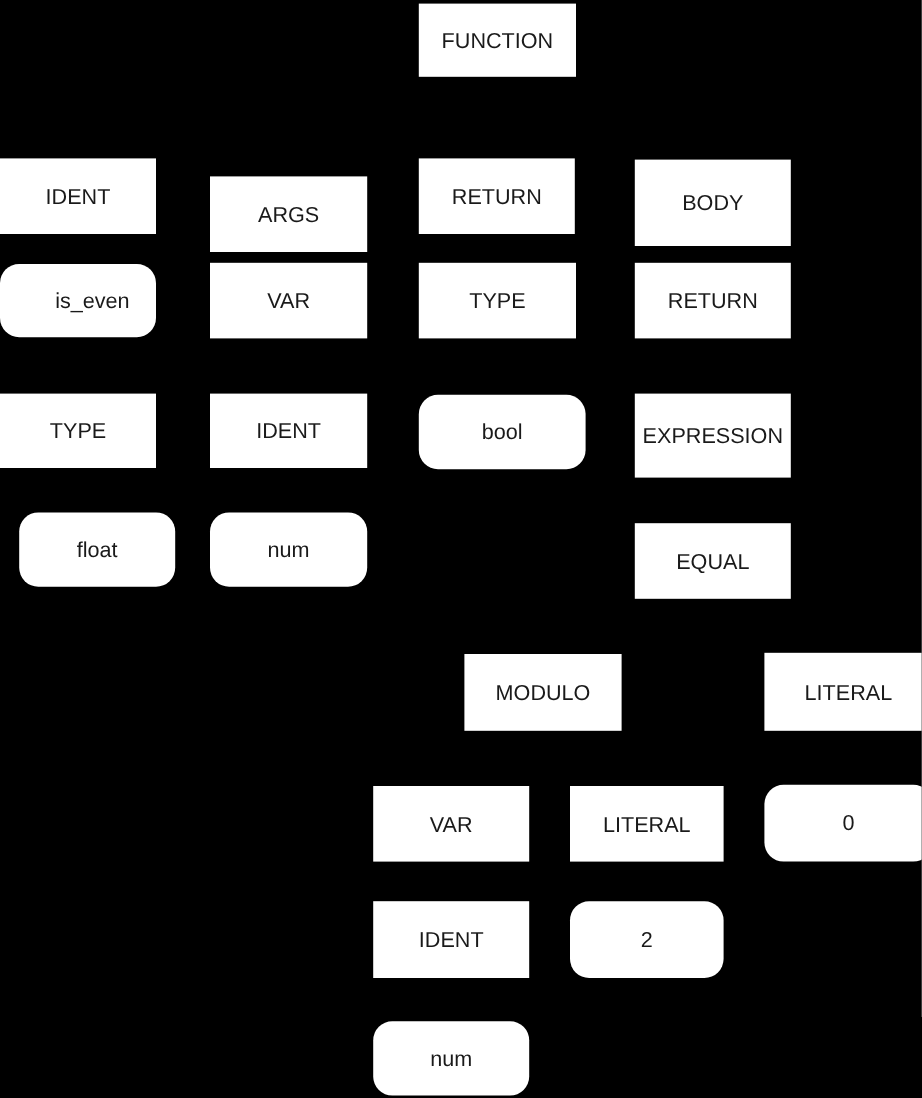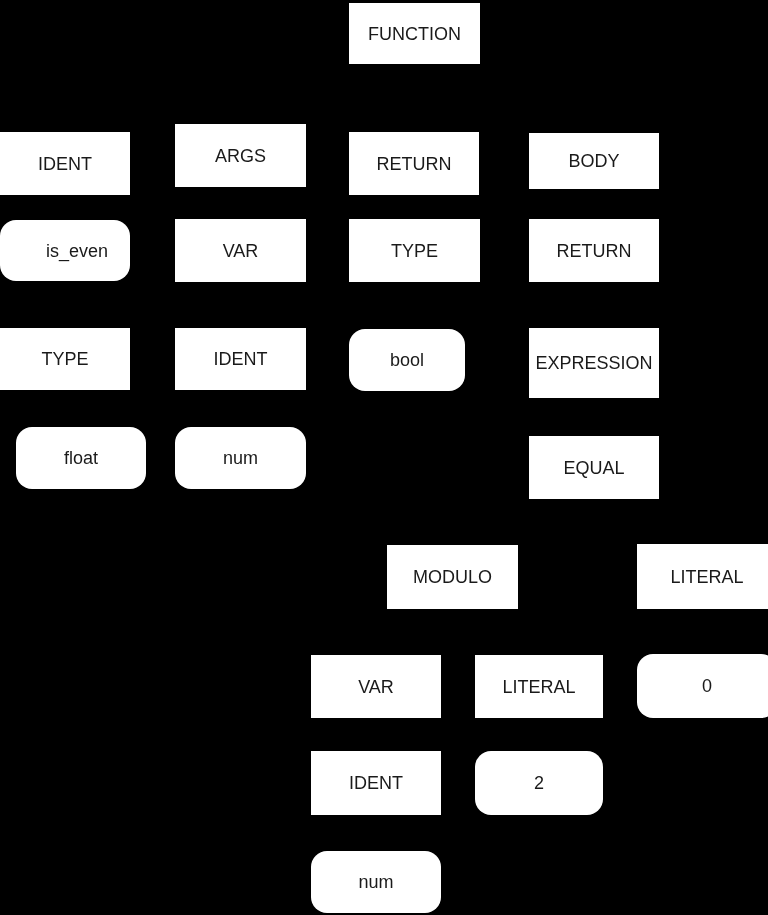--- a/index.html
+++ b/index.html
@@ -35,30 +35,30 @@
   .node.rounded {
     border-radius: 16px;
   }
 </style>
 </head>
 <body>
 
 <div class="canvas" id="canvas">
     <div class="node" style="left: 349px; top: 3px; width: 131px; height: 61px;">FUNCTION</div>
     <div class="node" style="left: 0px; top: 132px; width: 130px; height: 63px;">IDENT</div>
-    <div class="node" style="left: 175px; top: 124px; width: 131px; height: 63px;">ARGS</div>
+    <div class="node" style="left: 175px; top: 147px; width: 131px; height: 63px;">ARGS</div>
     <div class="node" style="left: 349px; top: 132px; width: 130px; height: 63px;">RETURN</div>
-    <div class="node" style="left: 529px; top: 133px; width: 130px; height: 56px;">BODY</div>
+    <div class="node" style="left: 529px; top: 133px; width: 130px; height: 72px;">BODY</div>
     <div class="node rounded" style="left: 0px; top: 220px; width: 130px; height: 61px; padding-left: 24px;">is_even</div>
     <div class="node" style="left: 175px; top: 219px; width: 131px; height: 63px;">VAR</div>
     <div class="node" style="left: 349px; top: 219px; width: 131px; height: 63px;">TYPE</div>
     <div class="node" style="left: 529px; top: 219px; width: 130px; height: 63px;">RETURN</div>
     <div class="node" style="left: 0px; top: 328px; width: 130px; height: 62px;">TYPE</div>
     <div class="node" style="left: 175px; top: 328px; width: 131px; height: 62px;">IDENT</div>
-    <div class="node rounded" style="left: 349px; top: 329px; width: 116px; height: 62px;">bool</div>
+    <div class="node rounded" style="left: 349px; top: 329px; width: 139px; height: 62px;">bool</div>
     <div class="node" style="left: 529px; top: 328px; width: 130px; height: 70px;">EXPRESSION</div>
     <div class="node rounded" style="left: 0px; top: 427px; width: 130px; height: 62px; margin-left: 16px;">float</div>
     <div class="node rounded" style="left: 175px; top: 427px; width: 131px; height: 62px;">num</div>
     <div class="node" style="left: 387px; top: 545px; width: 131px; height: 64px;">MODULO</div>
     <div class="node" style="left: 529px; top: 436px; width: 130px; height: 63px;">EQUAL</div>
     <div class="node" style="left: 637px; top: 544px; width: 140px; height: 65px;">LITERAL</div>
     <div class="node" style="left: 311px; top: 655px; width: 130px; height: 63px;">VAR</div>
     <div class="node" style="left: 475px; top: 655px; width: 128px; height: 63px;">LITERAL</div>
     <div class="node rounded" style="left: 637px; top: 654px; width: 140px; height: 64px;">0</div>
     <div class="node" style="left: 311px; top: 751px; width: 130px; height: 64px;">IDENT</div>

